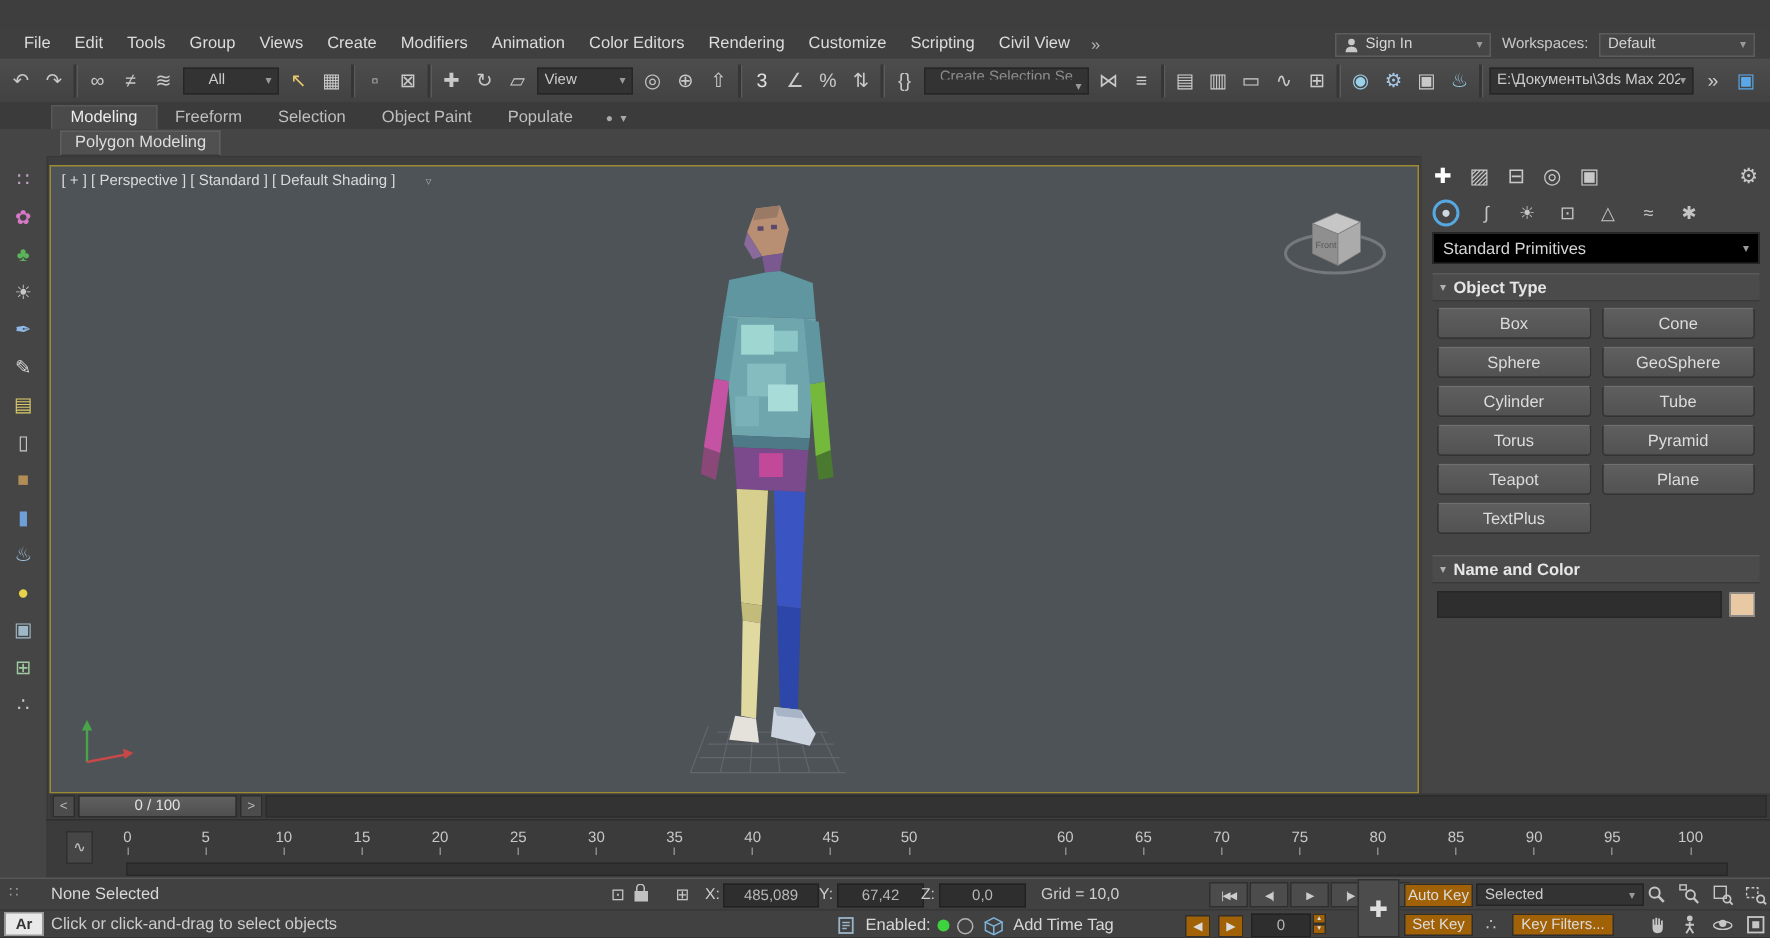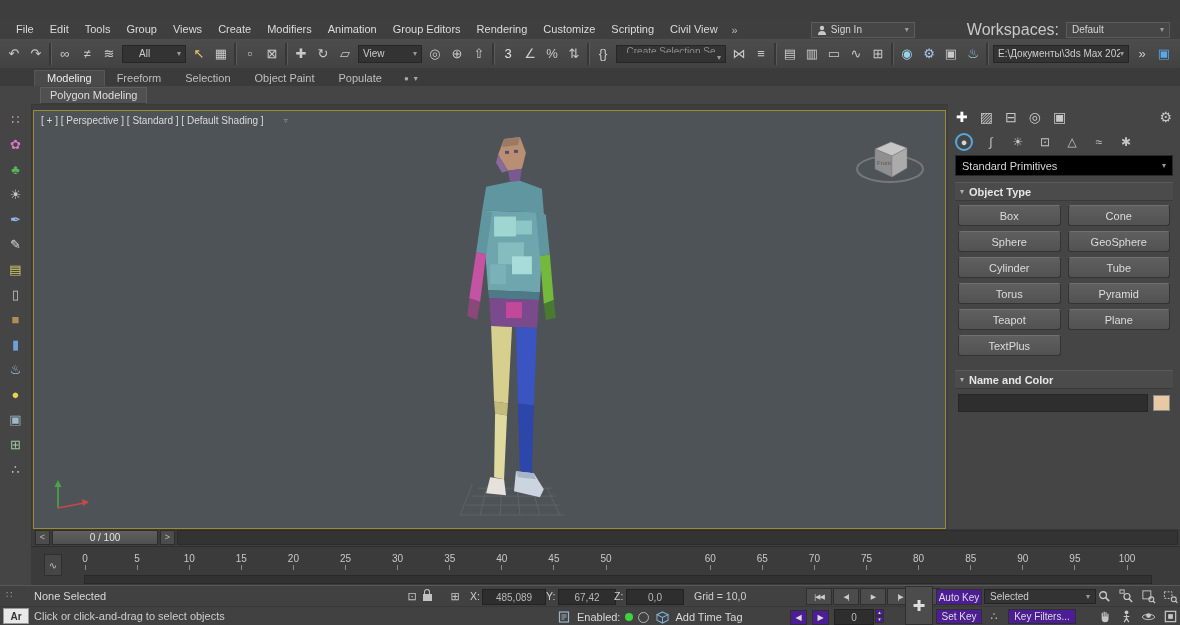--- a/index.html
+++ b/index.html
@@ -17,21 +17,21 @@
   
   .menubar{position:absolute;top:20px;left:0;right:0;height:19px;background:#3f3f3f;border-bottom:1px solid #313131;
            display:flex;align-items:center;font-size:11px;color:#dcdcdc;padding-left:8px;}
   .menu-item{padding:0 8px;line-height:19px;white-space:nowrap;}
   .menu-overflow{padding:0 6px;color:#b8b8b8;}
   .right-group{margin-left:auto;display:flex;align-items:center;gap:7px;padding-right:10px;}
   .signin,.ws-dd{background:#464646;border:1px solid #5c5c5c;height:14px;display:flex;align-items:center;
                  gap:4px;padding:0 5px;font-size:10px;color:#d5d5d5;}
   .signin{width:92px;} .ws-dd{width:92px;}
   .dd-ar{color:#9a9a9a;font-size:8px;margin-left:auto;}
-  .ws-label{font-size:16px;color:#c8c8c8;margin-left:45px;}
+  .ws-label{font-size:10px;color:#c8c8c8;}
 
   
   .toolbar{position:absolute;top:39px;left:0;right:0;height:29px;background:linear-gradient(#4d4d4d,#424242);
            border-bottom:1px solid #323232;display:flex;align-items:center;padding:0 3px;overflow:hidden;}
   .tb-icon{width:22px;height:22px;display:flex;align-items:center;justify-content:center;color:#c9c9c9;
            font-size:13px;flex:0 0 auto;border-radius:2px;}
   .tb-sep{width:2px;height:22px;background:#363636;border-right:1px solid #5a5a5a;margin:0 2px;flex:0 0 auto;}
   .tb-dd{height:16px;background:#333;border:1px solid #262626;display:flex;align-items:center;font-size:10px;
          color:#ccc;padding:0 4px;margin:0 2px;flex:0 0 auto;overflow:hidden;}
   .tb-dd .dd-txt{overflow:hidden;white-space:nowrap;}
@@ -81,21 +81,21 @@
   .tick-line{display:block;width:1px;height:5px;background:#8b8b8b;margin:1px auto 0;}
   .ruler-track{position:absolute;left:53px;right:28px;top:28px;height:7px;background:#323232;border:1px solid #292929;}
 
   
   .statusbar{position:absolute;top:585px;left:0;right:0;height:21px;background:#414141;border-top:1px solid #585858;font-size:11px;}
   .promptbar{position:absolute;top:606px;left:0;right:0;height:19px;background:#414141;border-top:1px solid #383838;font-size:11px;}
   .abs{position:absolute;}
   .field{height:14px;background:#2e2e2e;border:1px solid #222;color:#b8b8b8;font-size:10px;
          display:flex;align-items:center;justify-content:center;padding:0 3px;}
   .s-label{font-size:10.5px;color:#cfcfcf;}
-  .s-btn{background:#4c1d95;border:1px solid #2f2f2f;color:#dcdcdc;font-size:10px;
+  .s-btn{background:#a16207;border:1px solid #2f2f2f;color:#dcdcdc;font-size:10px;
          display:flex;align-items:center;justify-content:center;}
   .s-dd{background:#333;border:1px solid #242424;color:#ccc;font-size:10px;display:flex;align-items:center;padding:0 5px;}
   .pb-btn{min-width:20px;height:15px;background:#4c4c4c;border:1px solid #2f2f2f;color:#ccc;font-size:7px;
           display:flex;align-items:center;justify-content:center;padding:0 2px;letter-spacing:-1px;}
   .bigkey{position:absolute;left:905px;top:586px;width:26px;height:37px;background:#4c4c4c;border:1px solid #2f2f2f;
           display:flex;align-items:center;justify-content:center;font-size:15px;color:#dedede;z-index:4;}
   .nav-row{display:flex;gap:2px;}
   .nav-icon{width:20px;height:16px;display:flex;align-items:center;justify-content:center;}
   .small-icon{width:16px;height:16px;display:flex;align-items:center;justify-content:center;color:#c6c6c6;font-size:11px;}
   .lock-icon{position:relative;width:9px;height:7px;background:#c2c2c2;margin-top:6px;}
@@ -142,21 +142,21 @@
   <div class="menubar">
     <div style="display:flex;">
         <div class="menu-item">File</div>
         <div class="menu-item">Edit</div>
         <div class="menu-item">Tools</div>
         <div class="menu-item">Group</div>
         <div class="menu-item">Views</div>
         <div class="menu-item">Create</div>
         <div class="menu-item">Modifiers</div>
         <div class="menu-item">Animation</div>
-        <div class="menu-item">Group Editors</div>
+        <div class="menu-item">Color Editors</div>
         <div class="menu-item">Rendering</div>
         <div class="menu-item">Customize</div>
         <div class="menu-item">Scripting</div>
         <div class="menu-item">Civil View</div>
       </div>
     <span class="menu-overflow">»</span>
     <div class="right-group">
       <div class="signin">
         <svg width="10" height="10" viewBox="0 0 10 10">
             <circle cx="5" cy="3" r="2.2" fill="#c8c8c8"></circle>

